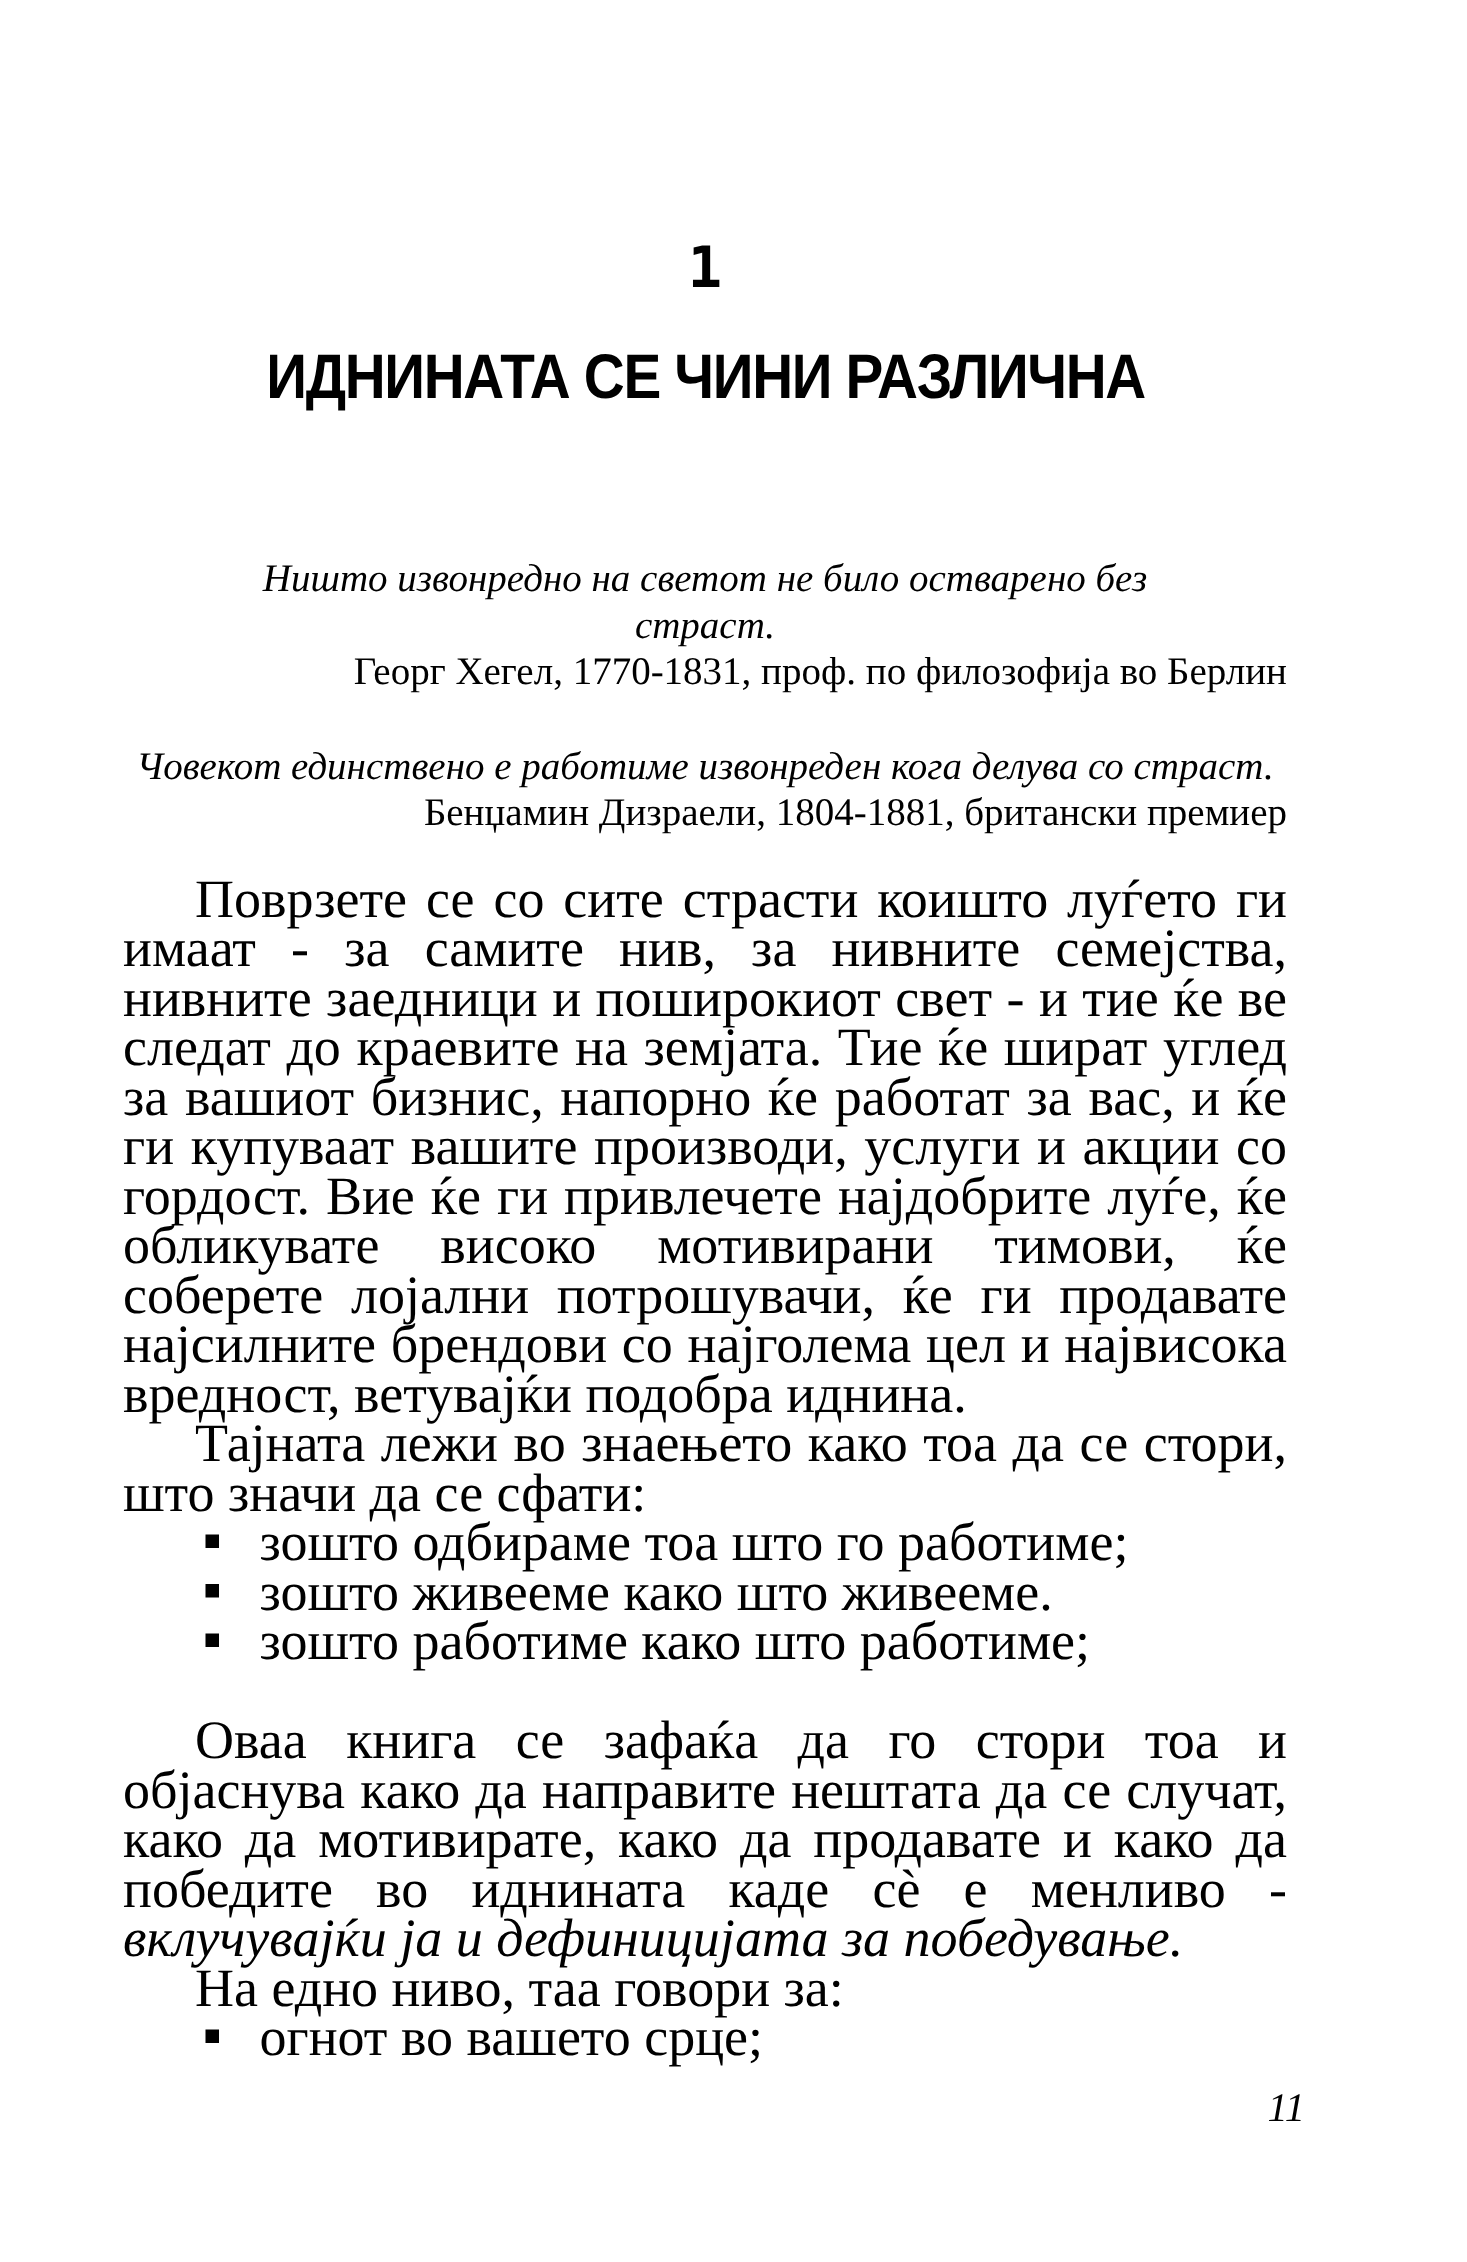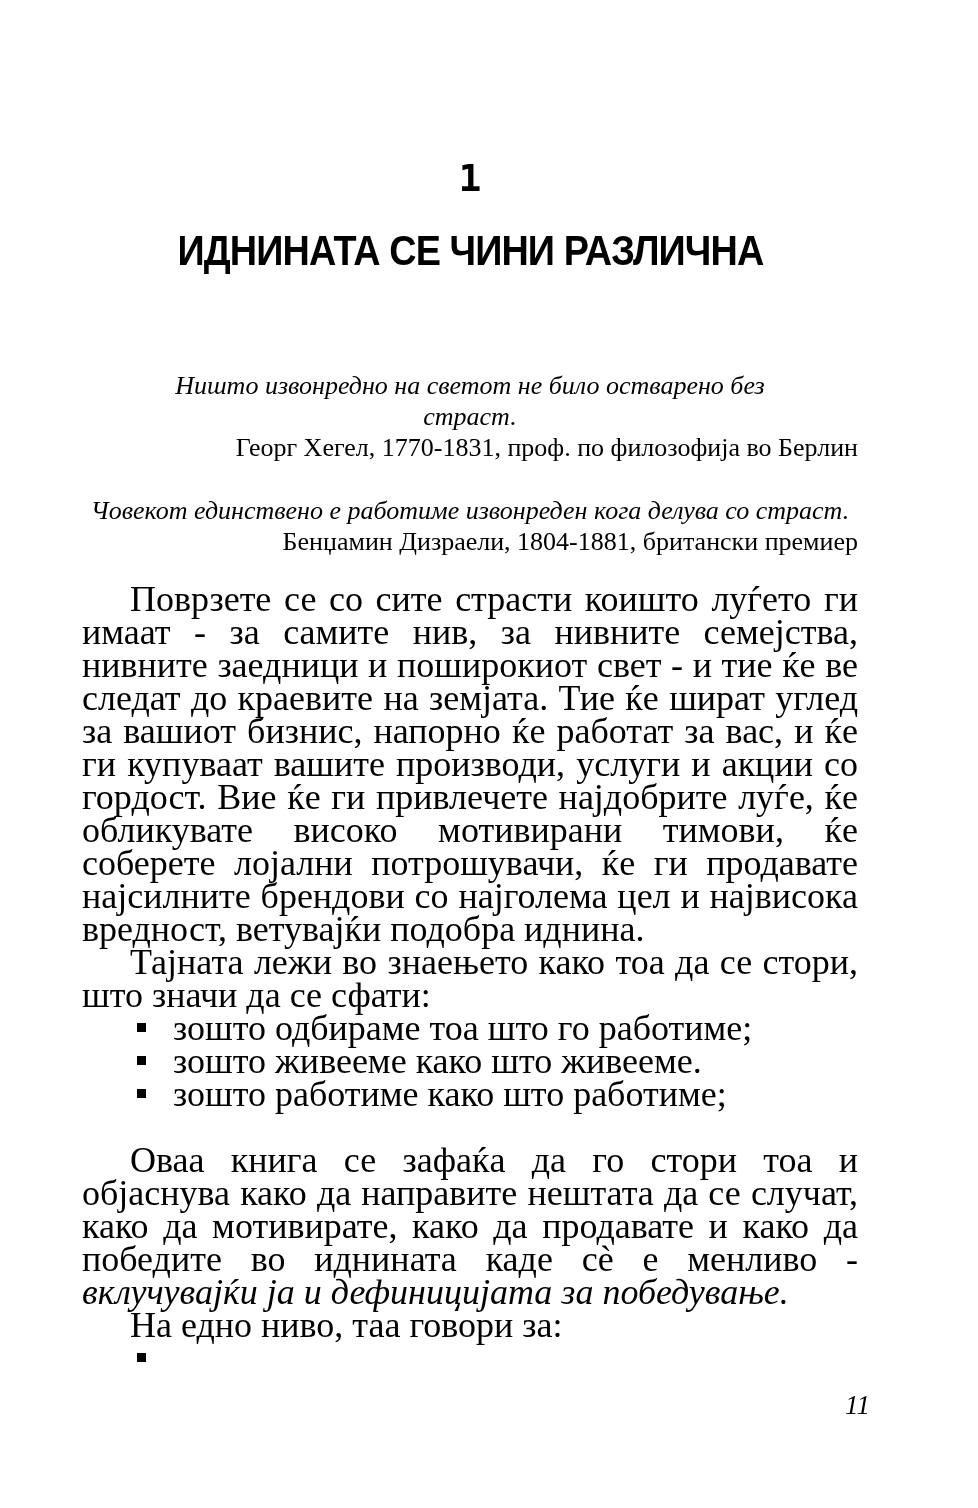--- a/index.html
+++ b/index.html
@@ -125,20 +125,20 @@
         <li><span class="sq"></span><span>зошто одбираме тоа што го работиме;</span></li>
         <li><span class="sq"></span><span>зошто живееме како што живееме.</span></li>
         <li><span class="sq"></span><span>зошто работиме како што работиме;</span></li>
       </ul>
 
       <p class="para gap-above"><span>Оваа книга се зафаќа да го стори тоа и објаснува како да направите нештата да се случат, како да мотивирате, како да продавате и како да победите во иднината каде сѐ е менливо - </span><span class="italic">вклучувајќи ја и дефиницијата за победување.</span></p>
 
       <p class="para">На едно ниво, таа говори за:</p>
 
       <ul class="square-list">
-        <li><span class="sq"></span></li>
+        <li><span class="sq"></span><span>огнот во вашето срце;</span></li>
       </ul>
 
     </div>
   </div>
 
   <div class="page-number">11</div>
 </div>
 
 </body></html>

